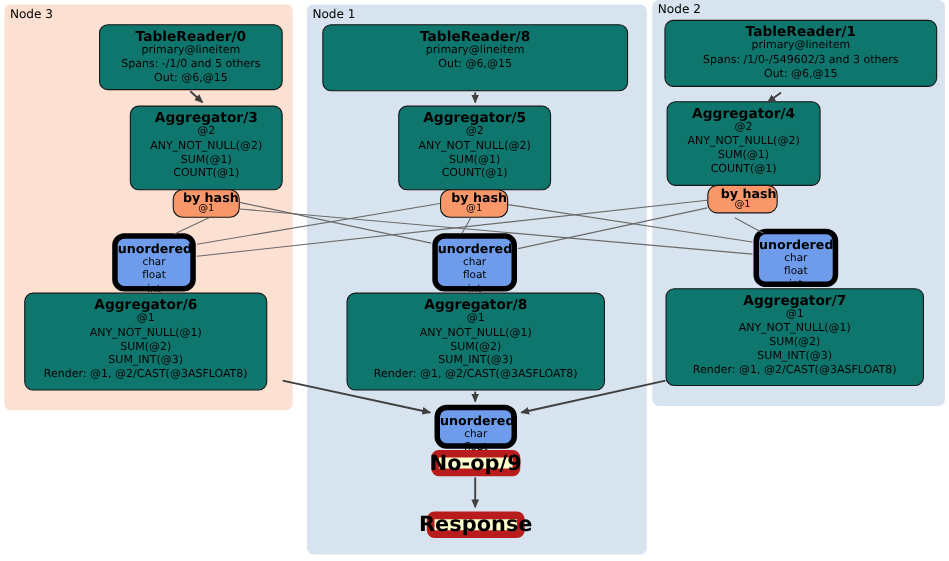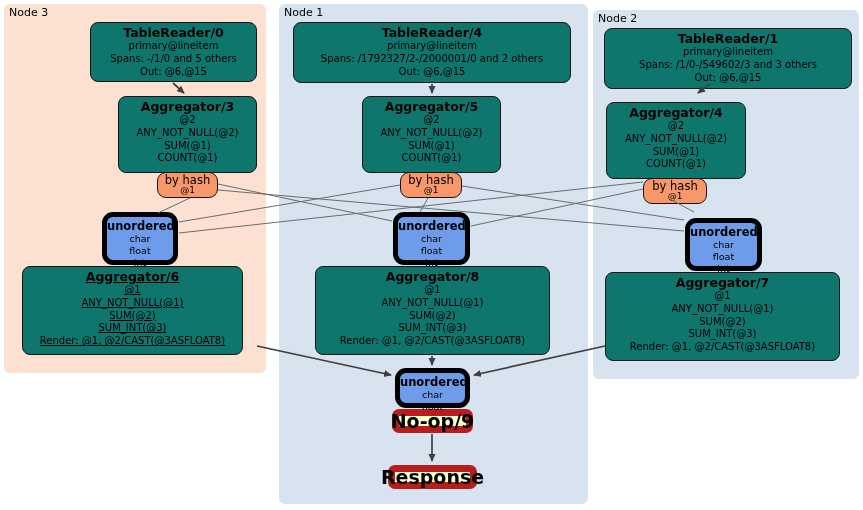--- a/index.html
+++ b/index.html
@@ -2,50 +2,50 @@
 <html><head>
 <meta charset="utf-8">
 <style>
   html,body{margin:0;padding:0;background:#ffffff;}
   body{font-family:"DejaVu Sans","Liberation Sans",sans-serif;color:#000;}
   #canvas{position:relative;width:863px;height:510px;background:#ffffff;overflow:hidden;}
 
   .cluster{position:absolute;border-radius:6px;z-index:0;}
   #c0{left:4px;top:4px;width:262px;height:369px;background:#fce0d2;}
   #c1{left:279px;top:4px;width:309px;height:500px;background:#d7e3ee;}
-  #c2{left:593px;top:10px;width:266px;height:369px;background:#d7e3ee;}
+  #c2{left:593px;top:0;width:266px;height:369px;background:#d7e3ee;}
   .cluster-label{position:absolute;left:5px;top:3px;font-size:11px;line-height:1.1;}
 
   svg.edges{position:absolute;left:0;top:0;z-index:1;}
 
   .proc{position:absolute;background:#0f766e;border:1px solid #161616;border-radius:8px;
         box-sizing:border-box;text-align:center;padding:2px 2px 0 2px;z-index:2;}
   .proc .t{font-size:12.5px;font-weight:700;line-height:1.2;white-space:nowrap;}
   .proc .l{font-size:10px;line-height:1.28;white-space:nowrap;}
 
   .router{position:absolute;background:#f7976a;border:1px solid #161616;border-radius:9px;
           box-sizing:border-box;text-align:center;padding-top:1px;z-index:3;}
-  .router .t{font-size:11.5px;font-weight:400;line-height:1.05;white-space:nowrap;}
+  .router .t{font-size:11.5px;font-weight:700;line-height:1.05;white-space:nowrap;text-align:right;}
   .router .k{font-size:9px;line-height:1.1;white-space:nowrap;}
 
   .sync{position:absolute;background:#6e9cea;border:5px solid #000000;border-radius:11px;
         box-sizing:border-box;text-align:center;padding-top:3px;z-index:3;}
   .sync .t{font-size:11.5px;font-weight:700;line-height:1.15;white-space:nowrap;}
   .sync .l{font-size:9.5px;line-height:1.25;white-space:nowrap;}
 
   .mini{position:absolute;background:#ffffcc;border:7px solid #b91c1c;border-radius:7px;
         box-sizing:border-box;display:flex;align-items:center;justify-content:center;
         font-weight:700;font-size:19px;z-index:2;white-space:nowrap;}
 
   
   #tr0{left:86px;top:18px;width:167px;height:60px;}
   #agg3{left:114px;top:92px;width:139px;height:77px;}
   #router3{left:153px;top:168px;width:61px;height:26px;}
   #sync3{left:98px;top:208px;width:76px;height:53px;}
-  #agg6{left:18px;top:262px;width:221px;height:89px;text-decoration:underline;}
+  #agg6{left:18px;top:262px;width:221px;height:89px;}
 
   
   #tr2{left:14px;top:18px;width:278px;height:61px;}
   #agg5{left:83px;top:92px;width:139px;height:77px;}
   #router5{left:121px;top:168px;width:62px;height:26px;}
   #sync1{left:114px;top:208px;width:77px;height:53px;}
   #agg8{left:36px;top:262px;width:235px;height:89px;}
   #syncF{left:116px;top:364px;width:75px;height:40px;}
   #noop{left:113px;top:405px;width:81px;height:24px;}
   #resp{left:109px;top:461px;width:89px;height:24px;}
@@ -99,23 +99,22 @@
       <div class="l">SUM(@2)</div>
       <div class="l">SUM_INT(@3)</div>
       <div class="l">Render: @1, @2/CAST(@3ASFLOAT8)</div>
     </div>
   </div>
 
   <div class="cluster" id="c1">
     <div class="cluster-label">Node 1</div>
 
     <div class="proc" id="tr2">
-      <div class="t">TableReader/4</div>
+      <div class="t">TableReader/8</div>
       <div class="l">primary@lineitem</div>
-      <div class="l">Spans: /1792327/2-/2000001/0 and 2 others</div>
       <div class="l">Out: @6,@15</div>
     </div>
 
     <div class="proc" id="agg5">
       <div class="t">Aggregator/5</div>
       <div class="l">@2</div>
       <div class="l">ANY_NOT_NULL(@2)</div>
       <div class="l">SUM(@1)</div>
       <div class="l">COUNT(@1)</div>
     </div>

